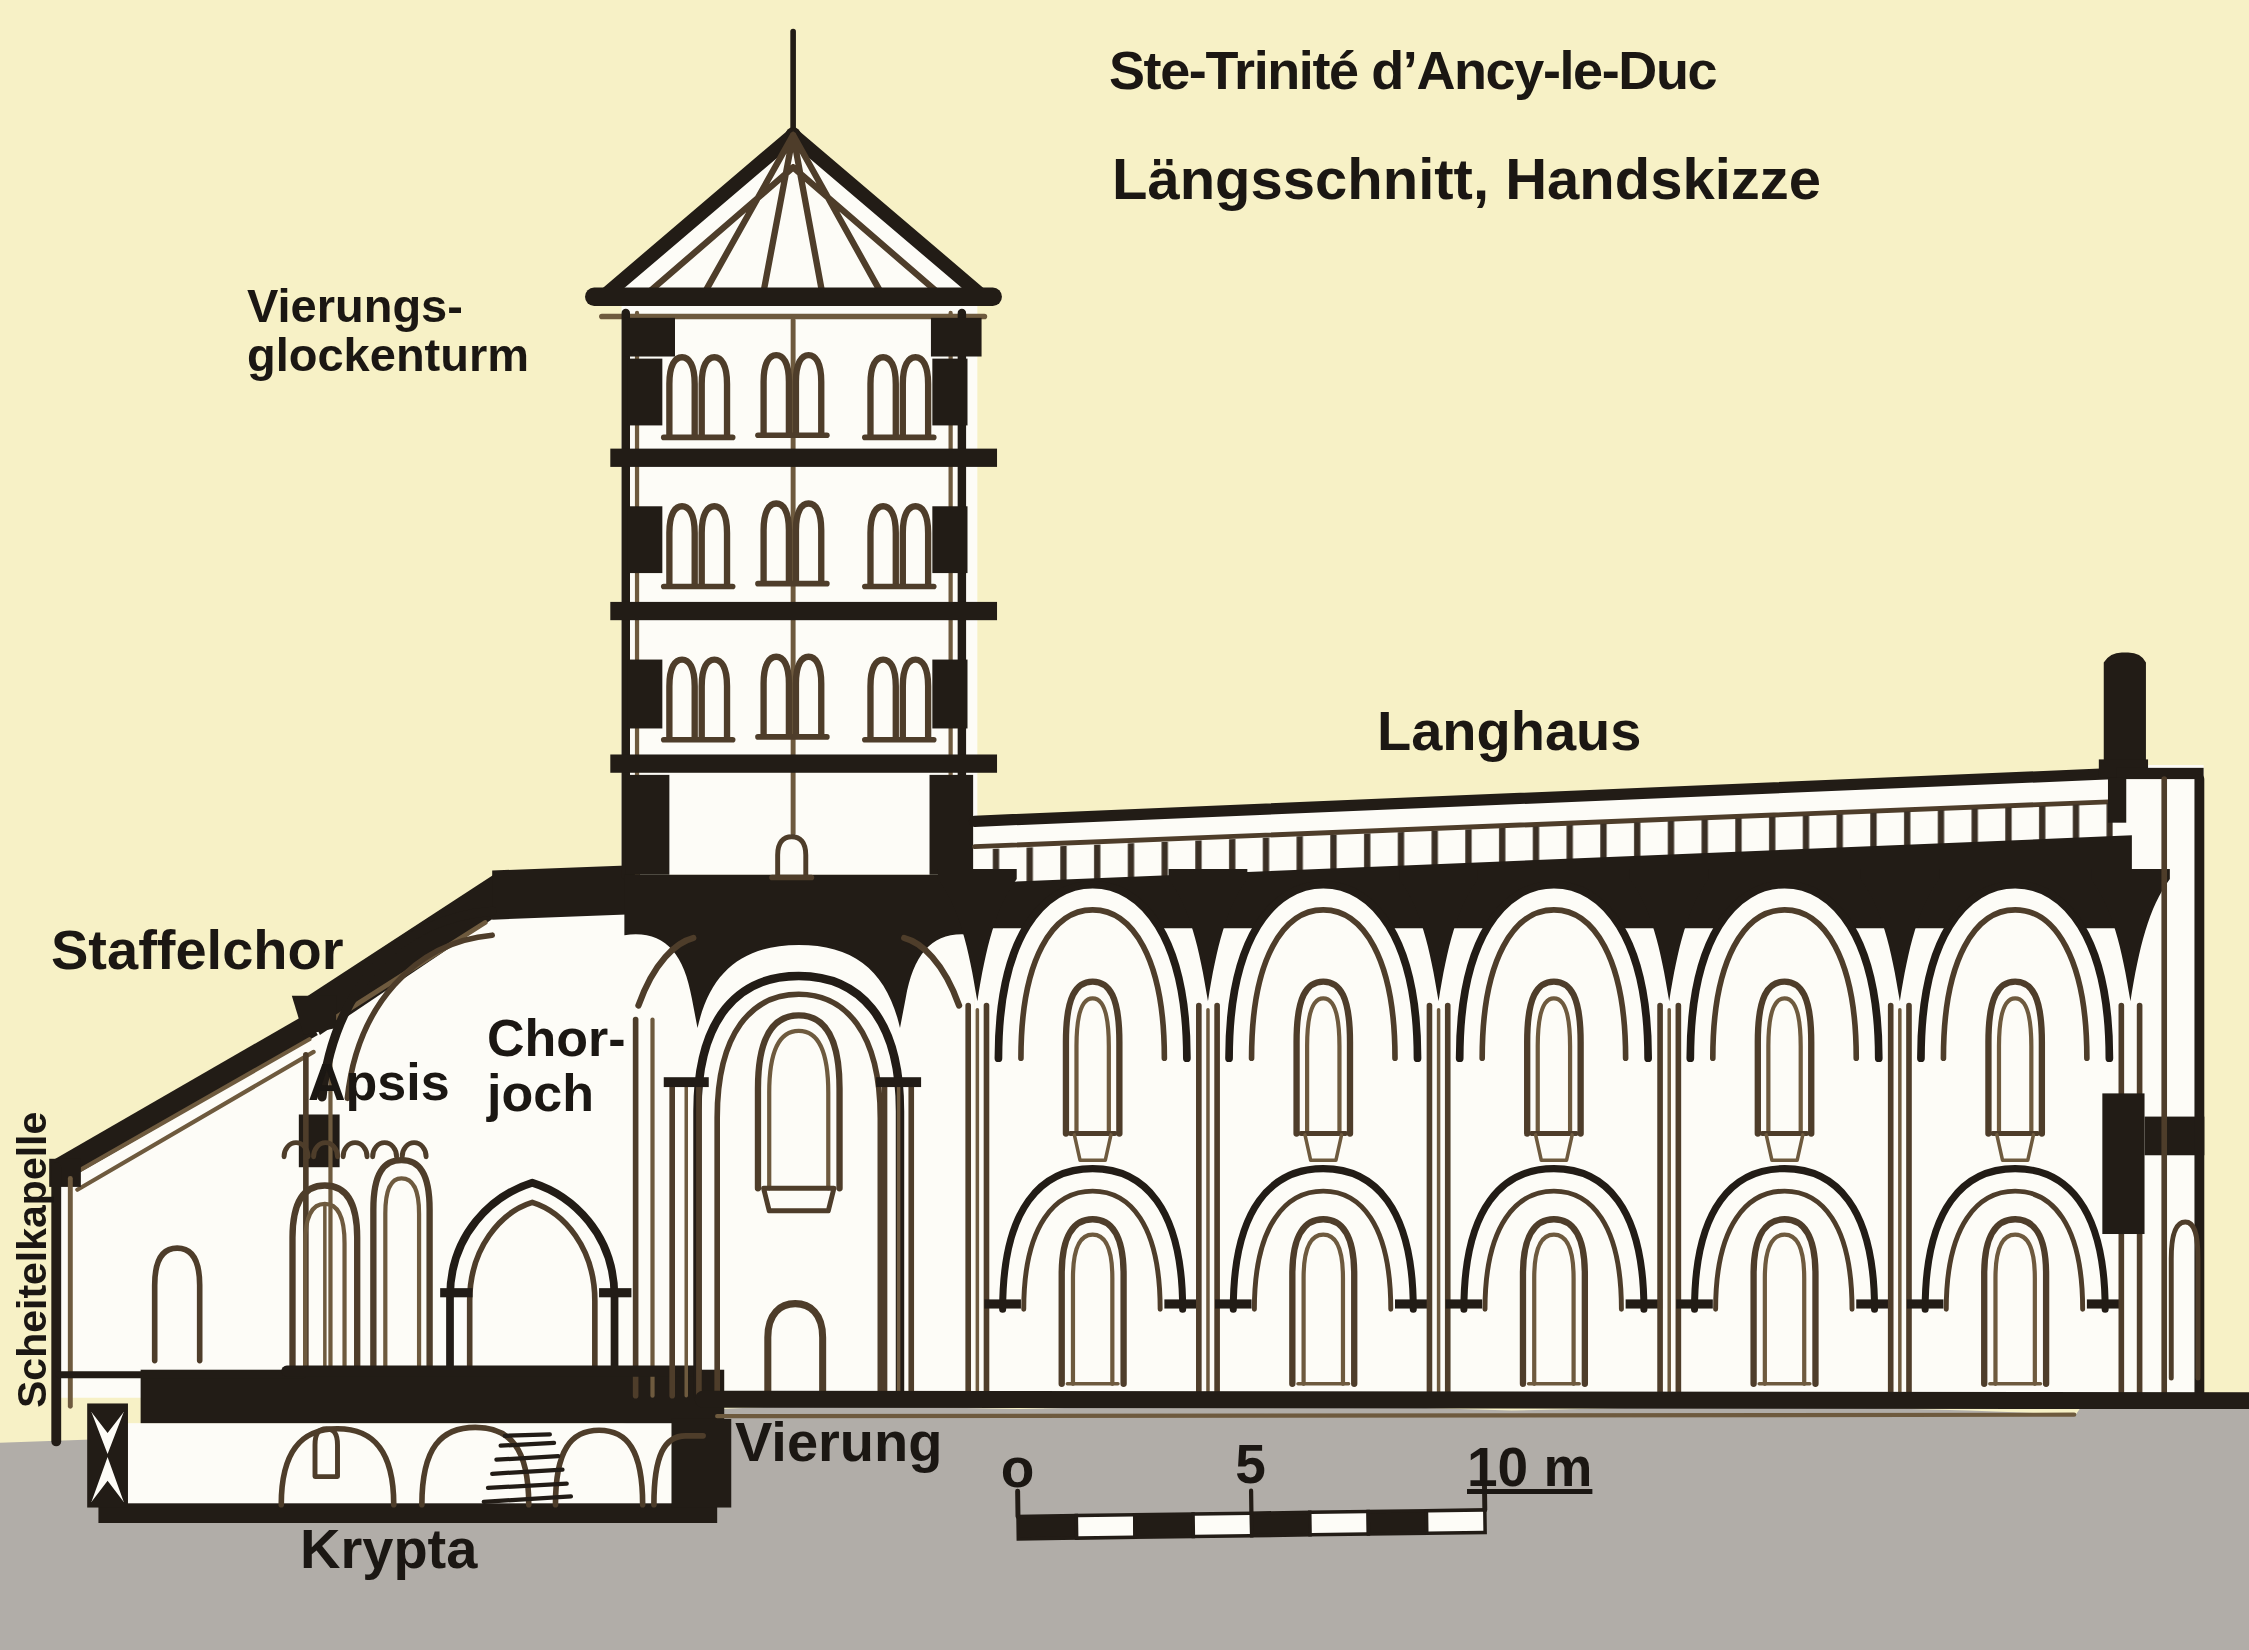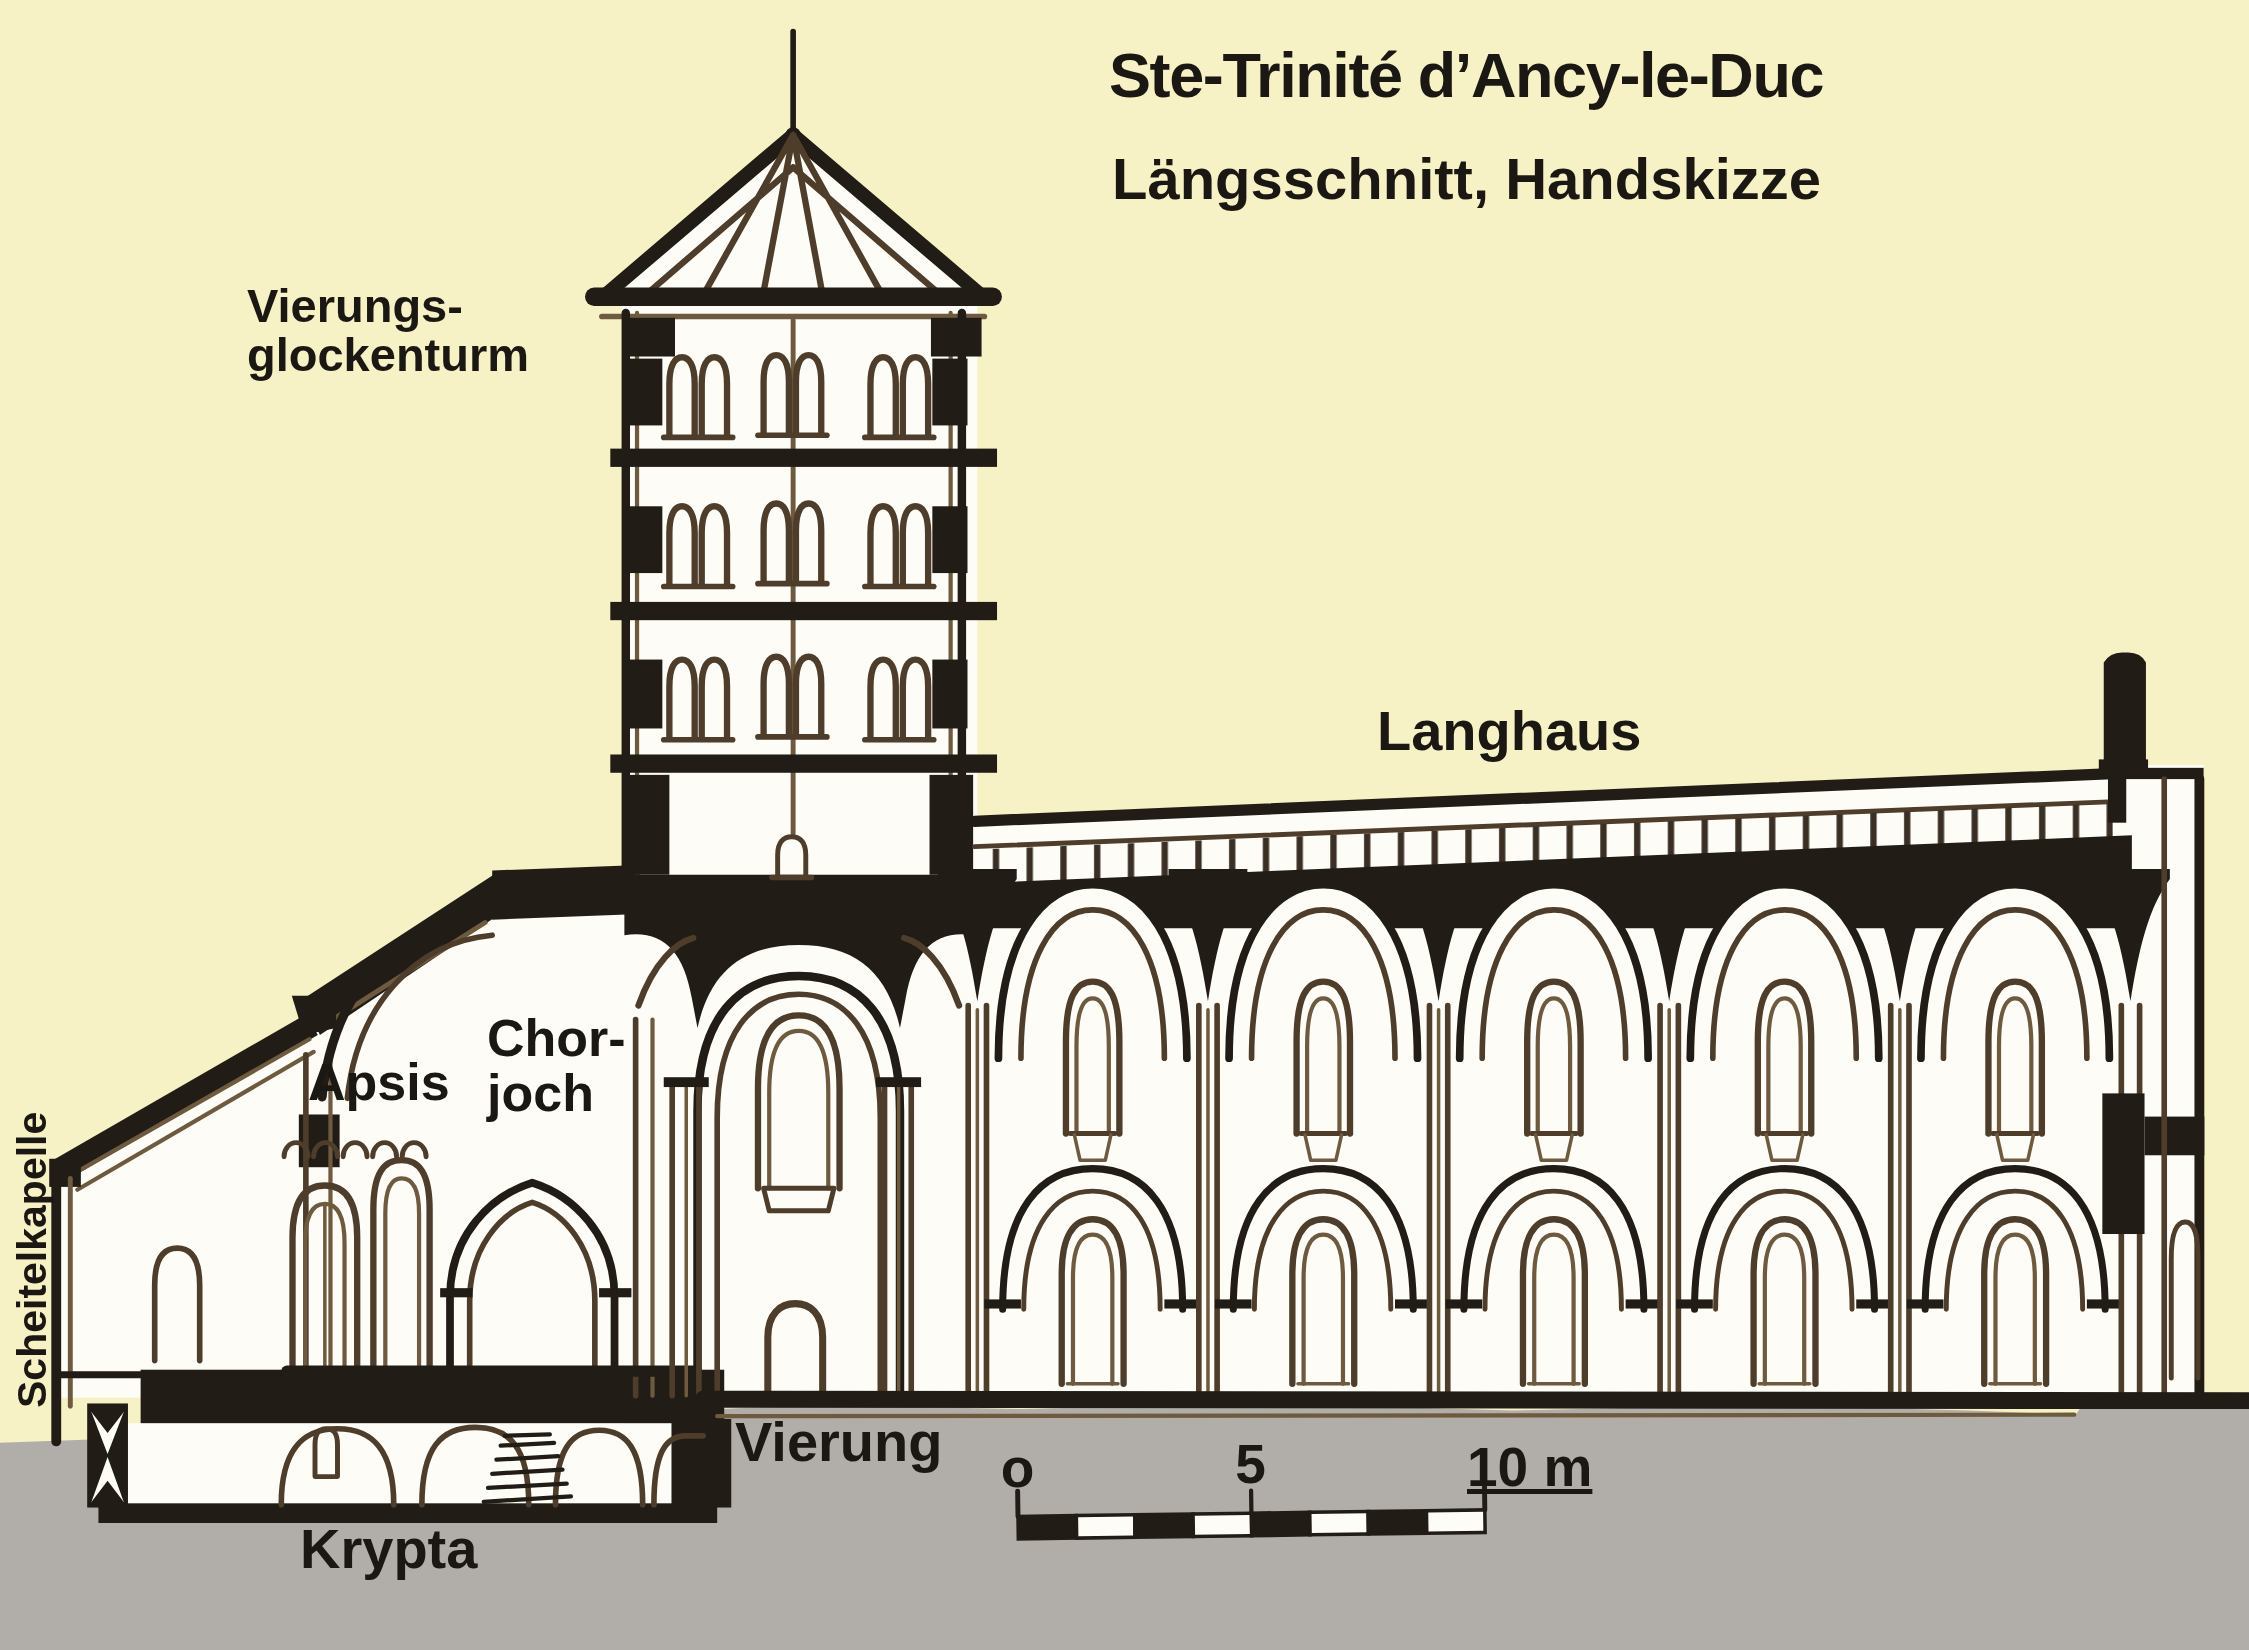--- a/index.html
+++ b/index.html
@@ -12,21 +12,21 @@
   }
   svg{position:absolute;left:0;top:0;}
   .lbl{
     position:absolute;
     color:#1b1713;
     font-weight:bold;
     white-space:pre-line;
     line-height:1.05;
     letter-spacing:0px;
   }
-  .lbl-title{left:1109px;top:42px;font-size:63px;letter-spacing:-1.4px;white-space:nowrap;}
+  .lbl-title{left:1109px;top:42px;font-size:54px;letter-spacing:-1.4px;white-space:nowrap;}
   .lbl-subtitle{left:1112px;top:149px;font-size:58px;white-space:nowrap;}
   .lbl-tower{left:247px;top:273px;font-size:47px;margin-top:8px;}
   .lbl-langhaus{left:1377px;top:702px;font-size:56px;}
   .lbl-staffelchor{left:51px;top:921px;font-size:56px;}
   .lbl-apsis{left:308px;top:1055px;font-size:52px;}
   .lbl-chorjoch{left:487px;top:1011px;font-size:52px;}
   .lbl-scheitel{left:11.2px;top:1408px;font-size:41px;transform:rotate(-90deg);transform-origin:0 0;white-space:nowrap;}
   .lbl-vierung{left:735px;top:1413px;font-size:56px;}
   .lbl-krypta{left:300px;top:1520px;font-size:56px;}
   .lbl-mittelschiff{left:1702px;top:1434px;font-size:56px;}
@@ -273,20 +273,21 @@
     <path class="sI" stroke-width="7" d="M1448,2116 L1448,2152 M2112,2116 L2112,2152"></path>
     <path class="sI" stroke-width="6" d="M1780,2120 L1780,2152"></path>
   </g>
 </svg>
 
   <div class="lbl lbl-title">Ste-Trinité d’Ancy-le-Duc</div>
   <div class="lbl lbl-subtitle">Längsschnitt, Handskizze</div>
   <div class="lbl lbl-tower">Vierungs-
 glockenturm</div>
   <div class="lbl lbl-langhaus">Langhaus</div>
+  <div class="lbl lbl-staffelchor">Staffelchor</div>
   <div class="lbl lbl-apsis">Apsis</div>
   <div class="lbl lbl-chorjoch">Chor-
 joch</div>
   <div class="lbl lbl-scheitel">Scheitelkapelle</div>
   <div class="lbl lbl-vierung">Vierung</div>
   <div class="lbl lbl-krypta">Krypta</div>
   <div class="lbl lbl-s0">o</div>
   <div class="lbl lbl-s5">5</div>
   <div class="lbl lbl-s10">10 m</div>
 </div>

